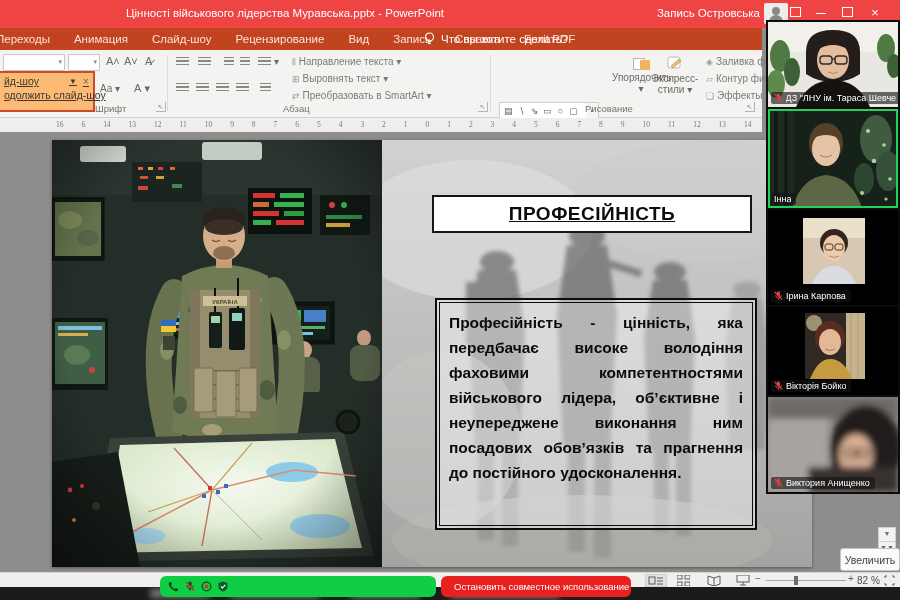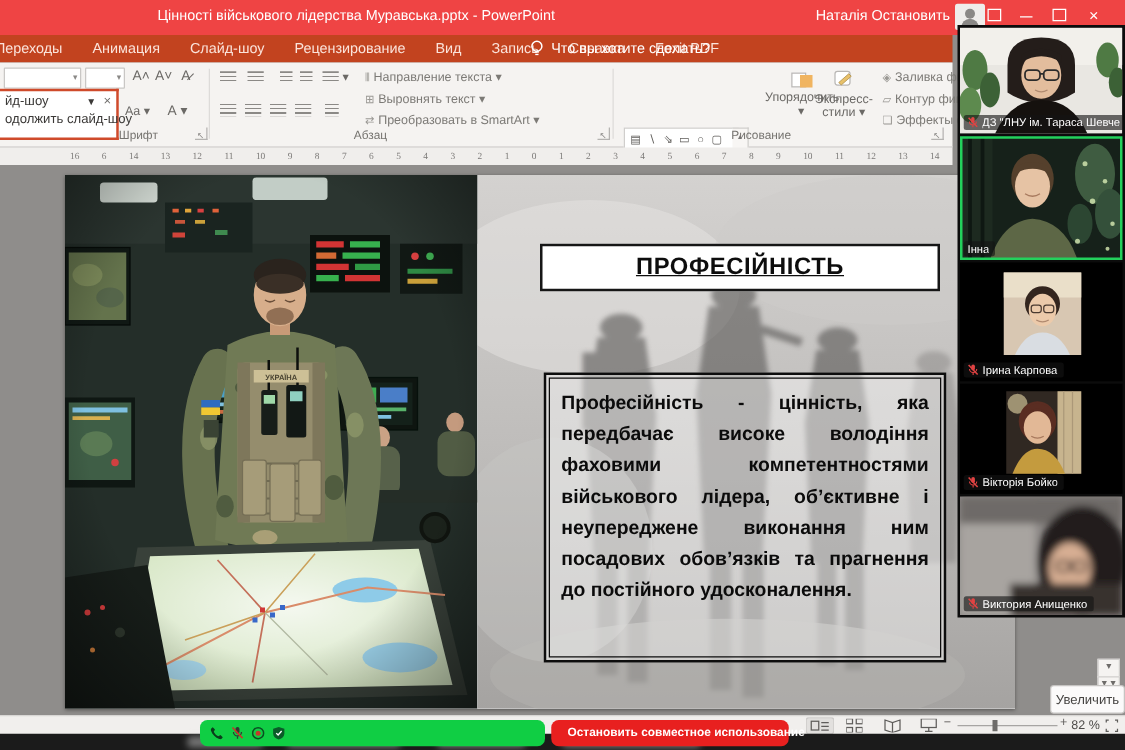--- a/index.html
+++ b/index.html
@@ -42,21 +42,21 @@
   .menu-item{position:absolute;font-size:10px;color:#7c7a76;white-space:nowrap;}
   .menu-item .mi{color:#9a9894;margin-right:3px;font-size:9px;}
   #shapes-box{left:499px;top:52px;width:86px;height:47px;background:#fff;border:1px solid #d0cecc;display:flex;flex-wrap:wrap;align-content:space-between;padding:1px 2px;}
   .shape-cell{width:13px;height:14px;font-size:9px;color:#5f5d5a;text-align:center;line-height:14px;}
   #shapes-scroll{left:586px;top:52px;width:12px;height:47px;border:1px solid #d0cecc;border-left:none;background:#f8f6f4;font-size:6px;color:#7a7876;text-align:center;line-height:15px;}
   .bigbtn{position:absolute;text-align:center;font-size:10px;color:#6b6966;line-height:11px;}
   .sq1{display:inline-block;width:10px;height:10px;background:#fff;border:1px solid #b9b7b5;}
   .sq2{display:inline-block;width:10px;height:10px;background:#f0b460;margin-left:-5px;margin-top:4px;}
 
   
-  #resume-popup{left:0;top:71px;width:93px;height:37px;background:#ffffff;border:2px solid #cf4a2b;border-left:none;font-size:10.5px;color:#3b3937;z-index:30;}
+  #resume-popup{left:0;top:71px;width:93px;height:37px;background:#fdba74;border:2px solid #cf4a2b;border-left:none;font-size:10.5px;color:#3b3937;z-index:30;text-decoration:underline;}
   #resume-popup .r1{display:flex;align-items:center;padding:2px 4px 1px 4px;}
   #resume-popup .r1 .t{flex:1;}
   #resume-popup .r2{padding:1px 4px;white-space:nowrap;}
 
   
   #ruler{left:0;top:118px;width:762px;height:14px;background:#f0eeec;border-bottom:1px solid #dddbd9;font-family:Liberation Serif, serif;}
   #ruler-inner{position:absolute;left:56px;top:2px;width:696px;display:flex;justify-content:space-between;font-size:7.5px;color:#7c7a78;}
 
   
   #slidearea{left:0;top:132px;width:900px;height:440px;background:#8f8d8b;}
@@ -75,21 +75,21 @@
   #zoom-handle{left:794px;top:576px;width:4px;height:9px;background:#6e6c6a;}
   #zoom-pct{left:857px;top:575px;font-size:10px;color:#4e4c4a;}
   #bottomstrip{left:0;top:587px;width:900px;height:13px;background:#1b1b1b;}
   .blur-blob{position:absolute;background:#cfcfcf;filter:blur(3px);opacity:.5;border-radius:2px;}
 
   
   #share-banner{left:160px;top:576px;width:276px;height:21px;background:#10ce44;border-radius:6px;display:flex;align-items:center;gap:6px;padding:0 8px;box-sizing:border-box;z-index:40;}
   #share-banner .txt{flex:1;text-align:center;font-size:10.5px;font-weight:bold;color:#0a3d1b;white-space:nowrap;}
   #stop-share-btn{left:441px;top:576px;width:190px;height:21px;background:#e8201f;border-radius:6px;display:flex;align-items:center;gap:6px;padding:0 7px;box-sizing:border-box;z-index:40;}
   #stop-share-btn .sq{width:8px;height:8px;background:#fff;border-radius:1px;}
-  #stop-share-btn .txt{font-size:9.5px;font-weight:bold;color:#fff;white-space:nowrap;}
+  #stop-share-btn .txt{font-size:9.5px;font-weight:normal;color:#fff;white-space:nowrap;}
 
   
   #videopanel{left:766px;top:20px;width:134px;height:474px;background:#0c0c0c;z-index:20;}
   .vtile{position:absolute;left:2px;width:130px;overflow:hidden;background:#000;}
   .vtile svg{display:block;}
   .vlabel{position:absolute;left:3px;bottom:3px;display:flex;align-items:center;gap:3px;background:rgba(20,20,20,.62);border-radius:2px;padding:1px 5px 1px 3px;max-width:122px;}
   .vlabel span{color:#fff;font-size:9px;white-space:nowrap;overflow:hidden;}
   #tile-1{top:2px;height:85px;}
   #tile-2{top:89px;height:99px;outline:2px solid #23d15c;outline-offset:-2px;}
   #tile-3{top:190px;height:95px;}
@@ -97,21 +97,21 @@
   #tile-5{top:377px;height:95px;}
 
   #expand-btn{left:840px;top:548px;width:58px;height:21px;background:#fbfafa;border:1px solid #c6c4c2;border-radius:3px;font-size:10.5px;color:#454341;display:flex;align-items:center;justify-content:center;z-index:25;}
   .mini-scroll{left:878px;width:16px;height:13px;background:#f5f3f1;border:1px solid #d2d0ce;color:#6e6c6a;font-size:7px;text-align:center;line-height:12px;z-index:25;}
 </style>
 </head>
 <body>
 
 <div class="abs" id="titlebar">
   <div class="abs" id="doc-title">Цінності військового лідерства Муравська.pptx  -  PowerPoint</div>
-  <div class="abs" id="user-name">Наталія Остановить</div>
+  <div class="abs" id="user-name">Запись Островська</div>
   <div class="abs" id="user-avatar">
       <div class="head"></div>
       <div class="body"></div>
     </div>
   <div class="abs wc" id="btn-ribbonopts"><span class="boxicon"></span></div>
   <div class="abs wc" id="btn-min"><span class="minbar"></span></div>
   <div class="abs wc" id="btn-restore"><span class="boxicon"></span></div>
   <div class="abs wc" id="btn-close">×</div>
 </div>
 

